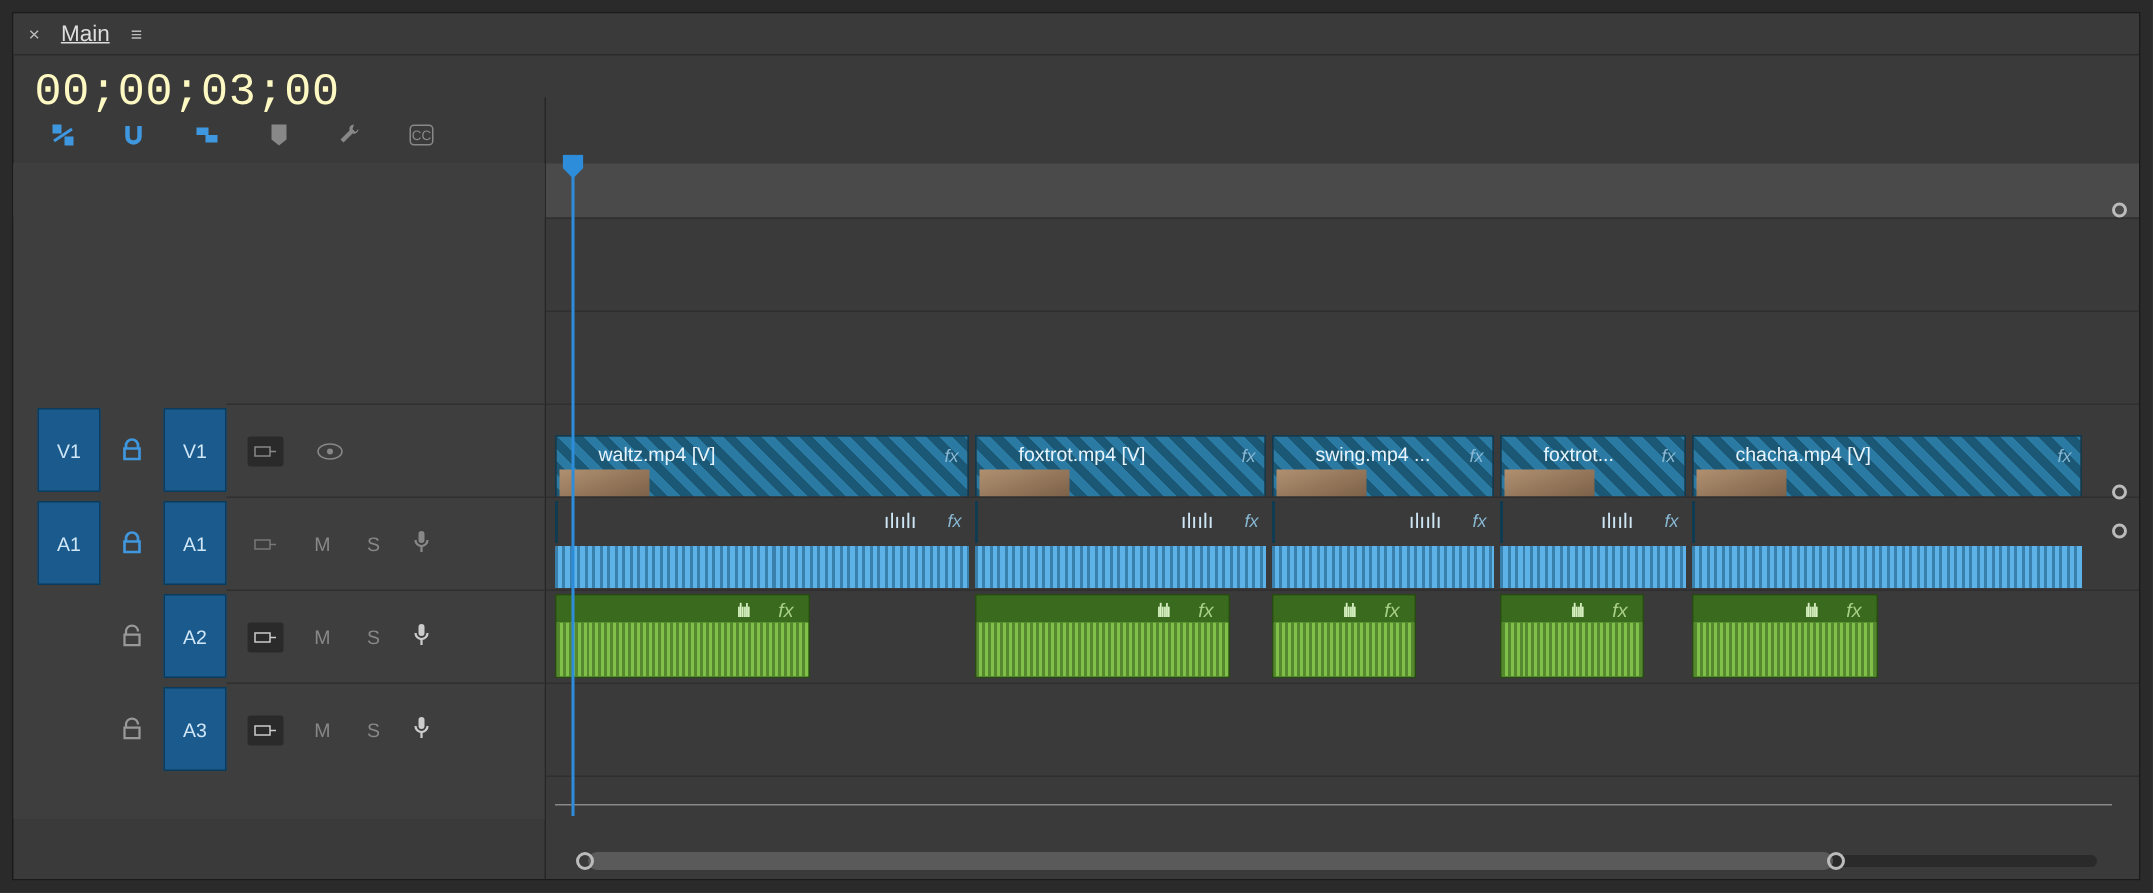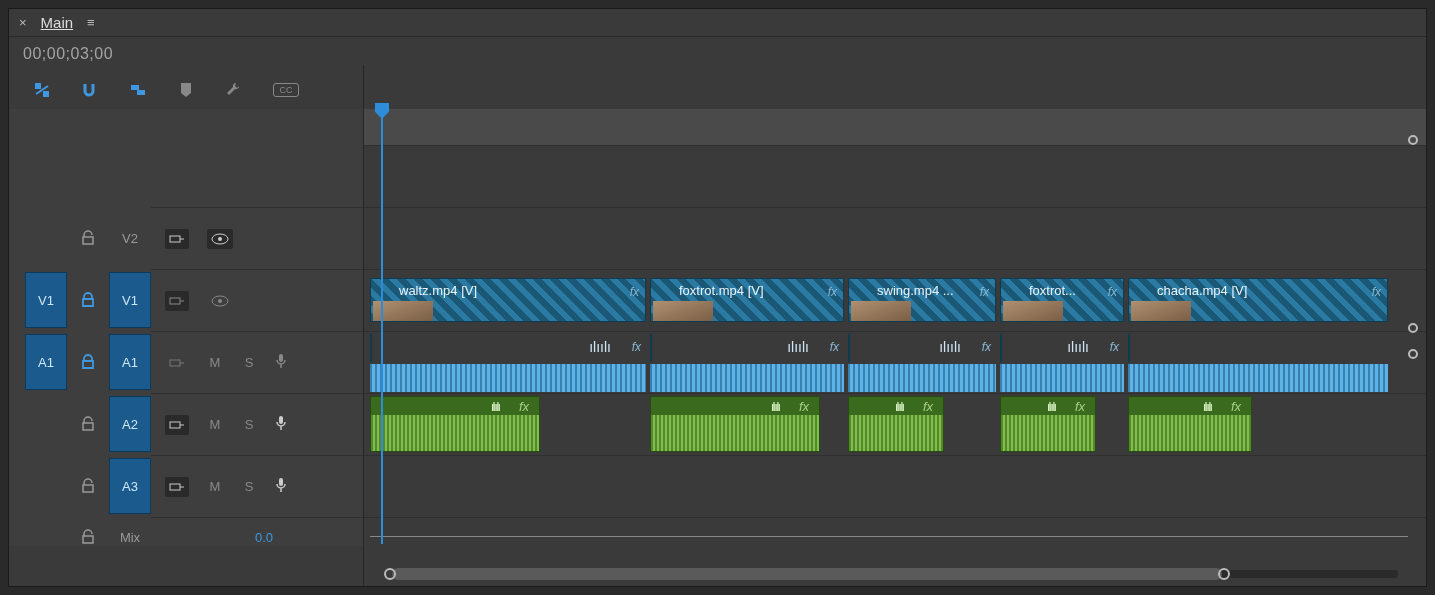--- a/index.html
+++ b/index.html
@@ -32,24 +32,25 @@
   .header .title { color: #ddd; font-size: 15px; text-decoration: underline; }
   .header .menu-icon { color: #bbb; }
   .toolbar-row {
     display: flex;
     align-items: flex-start;
     height: 70px;
     padding: 8px 10px 0 14px;
     position: relative;
   }
   .timecode {
-    color: #a3a3a3;
-    font-size: 16px;
+    color: #fef9c3;
+    font-size: 30px;
     font-weight: 400;
     letter-spacing: .5px;
+    font-family: Liberation Mono, monospace;
   }
   .tool-icons {
     position: absolute;
     left: 24px;
     top: 44px;
     display: flex;
     gap: 30px;
     align-items: center;
   }
   .tool-icons .icn { width: 18px; height: 18px; display: inline-flex; align-items: center; justify-content: center; }
@@ -157,21 +158,21 @@
     position:absolute;left:0;right:0;top:44px;bottom:42px;
   }
   .gap-top{position:absolute;left:0;right:0;top:0;height:36px;background:#4a4a4a;}
   .lane{position:absolute;left:0;right:0;background:#3a3a3a;border-top:1px solid #2f2f2f;}
   .lane.v{height:62px;}
   .lane.a{height:62px;}
   .lane.mix{height:40px;}
 
   
   .vclip{
-    position:absolute;top:8px;height:44px;
+    position:absolute;top:20px;height:44px;
     background:repeating-linear-gradient(45deg,#1b5876 0,#1b5876 6px,#2a7aa4 6px,#2a7aa4 12px);
     border:1px solid #103a50;
     overflow:hidden;
   }
   .vclip .lbl{position:absolute;left:28px;top:4px;color:#e8f4fb;font-size:13px;white-space:nowrap;}
   .vclip .thumb{position:absolute;left:2px;top:22px;width:60px;height:32px;background:linear-gradient(160deg,#b09070,#6a513b);}
   .vclip .fx{position:absolute;right:6px;top:6px;color:#88b8d4;font-style:italic;font-size:12px;}
 
   .aclip-linked{
     position:absolute;top:2px;height:28px;
@@ -250,21 +251,21 @@
       <span class="icn grey">
         <svg width="16" height="18" viewBox="0 0 16 18">
             <path d="M3 2h10v10l-5 4-5-4z" fill="#888"></path>
           </svg>
       </span>
       <span class="icn grey">
         <svg width="18" height="18" viewBox="0 0 18 18">
             <path d="M14 5a3 3 0 0 1-4 3L4 14l-2-2 6-6a3 3 0 0 1 3-4l-1 3 2 2z" fill="#888"></path>
           </svg>
       </span>
-      <span class="icn grey" style="border:1.5px solid #888;border-radius:3px;width:26px;height:14px;font-size:9px;font-weight:normal;color:#888;">CC</span>
+      <span class="icn grey" style="border:1.5px solid #888;border-radius:3px;width:16px;height:14px;font-size:9px;font-weight:normal;color:#888;">CC</span>
     </div>
   </div>
 
   <div class="timeline">
 
     <div class="playhead-head"></div>
     <div class="playhead-line"></div>
 
     <div class="track-area">
       <div class="gap-top"></div>
@@ -394,45 +395,20 @@
       <div class="knob" style="left:20px"></div>
       <div class="knob" style="left:854px"></div>
     </div>
   </div>
 
   <div class="gutter-top" style="top:100px;height:36px;"></div>
 
   <div class="track-headers" style="top:100px;">
 
 
-    <div class="track-row video" style="top:98px">
-      <div class="hdr-cell src-patch empty"></div>
-      <div class="hdr-cell lock-col">
-          <svg width="14" height="16" viewBox="0 0 14 16">
-            <path d="M3 7V5a4 4 0 0 1 8 0M2 7h10v7H2z" stroke="#999" stroke-width="1.5" fill="none"></path>
-          </svg>
-        </div>
-      <div class="hdr-cell" style="width:42px">
-          <span class="lbl-txt">V2</span>
-        </div>
-      <div class="trk-btns">
-        <span class="btn-chip pair">
-            <svg width="16" height="12" viewBox="0 0 16 12">
-              <rect x="1" y="3" width="10" height="6" stroke="#ccc" fill="none"></rect>
-              <path d="M11 6h4" stroke="#ccc"></path>
-            </svg>
-          </span>
-        <span class="btn-chip">
-            <svg width="18" height="12" viewBox="0 0 18 12">
-              <ellipse cx="9" cy="6" rx="8" ry="5" stroke="#ccc" fill="none"></ellipse>
-              <circle cx="9" cy="6" r="2" fill="#ccc"></circle>
-            </svg>
-          </span>
-      </div>
-    </div>
 
     <div class="track-row video" style="top:160px">
       <div class="hdr-cell src-patch">V1</div>
       <div class="hdr-cell lock-col">
           <svg width="14" height="16" viewBox="0 0 14 16">
             <path d="M3 7V5a4 4 0 0 1 8 0v2M2 7h10v7H2z" stroke="#3f97df" stroke-width="1.8" fill="none"></path>
           </svg>
         </div>
       <div class="hdr-cell trk-patch">V1</div>
       <div class="trk-btns">
@@ -516,29 +492,15 @@
           </span>
         <span class="m-letter">M</span>
         <span class="m-letter">S</span>
         <span class="mic"><svg width="12" height="16" viewBox="0 0 12 16">
               <rect x="4" y="1" width="4" height="8" rx="2" fill="#ccc"></rect>
               <path d="M2 7a4 4 0 0 0 8 0M6 11v4" stroke="#ccc" stroke-width="1.5" fill="none"></path>
             </svg></span>
       </div>
     </div>
 
-    <div class="track-row mix" style="top:408px">
-      <div class="hdr-cell src-patch empty"></div>
-      <div class="hdr-cell lock-col">
-          <svg width="14" height="16" viewBox="0 0 14 16">
-            <path d="M3 7V5a4 4 0 0 1 8 0M2 7h10v7H2z" stroke="#999" stroke-width="1.5" fill="none"></path>
-          </svg>
-        </div>
-      <div class="hdr-cell" style="width:42px">
-          <span class="lbl-txt">Mix</span>
-        </div>
-      <div class="trk-btns" style="justify-content:center;">
-        <span style="color:#3f97df">0.0</span>
-      </div>
-    </div>
   </div>
 
 </div>
 
 </body></html>

